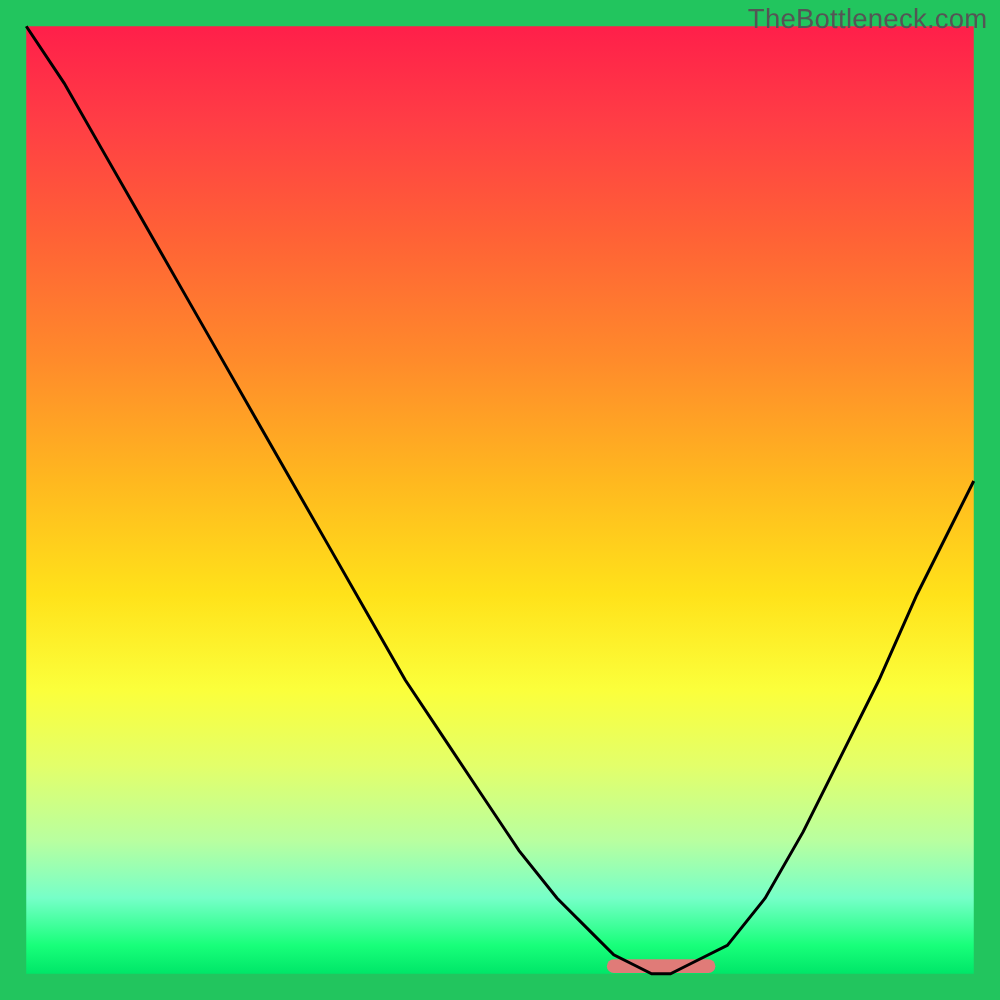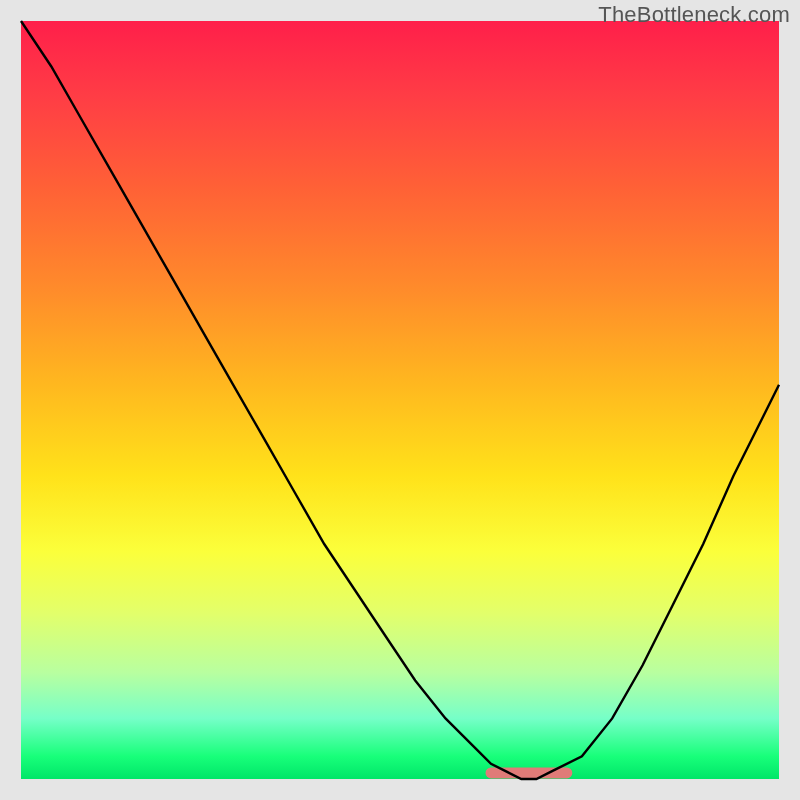--- a/index.html
+++ b/index.html
@@ -8,21 +8,21 @@
     width: 800px;
     height: 800px;
     overflow: hidden;
     background: #000;
     font-family: Arial, Helvetica, sans-serif;
   }
   .frame {
     position: relative;
     width: 800px;
     height: 800px;
-    background: #e5e5e5;
+    background: #22c55e;
     text-align: center;
   }
   .plot-area {
     position: absolute;
     left: 21px;
     top: 21px;
     width: 758px;
     height: 758px;
     background: linear-gradient(
       to bottom,

